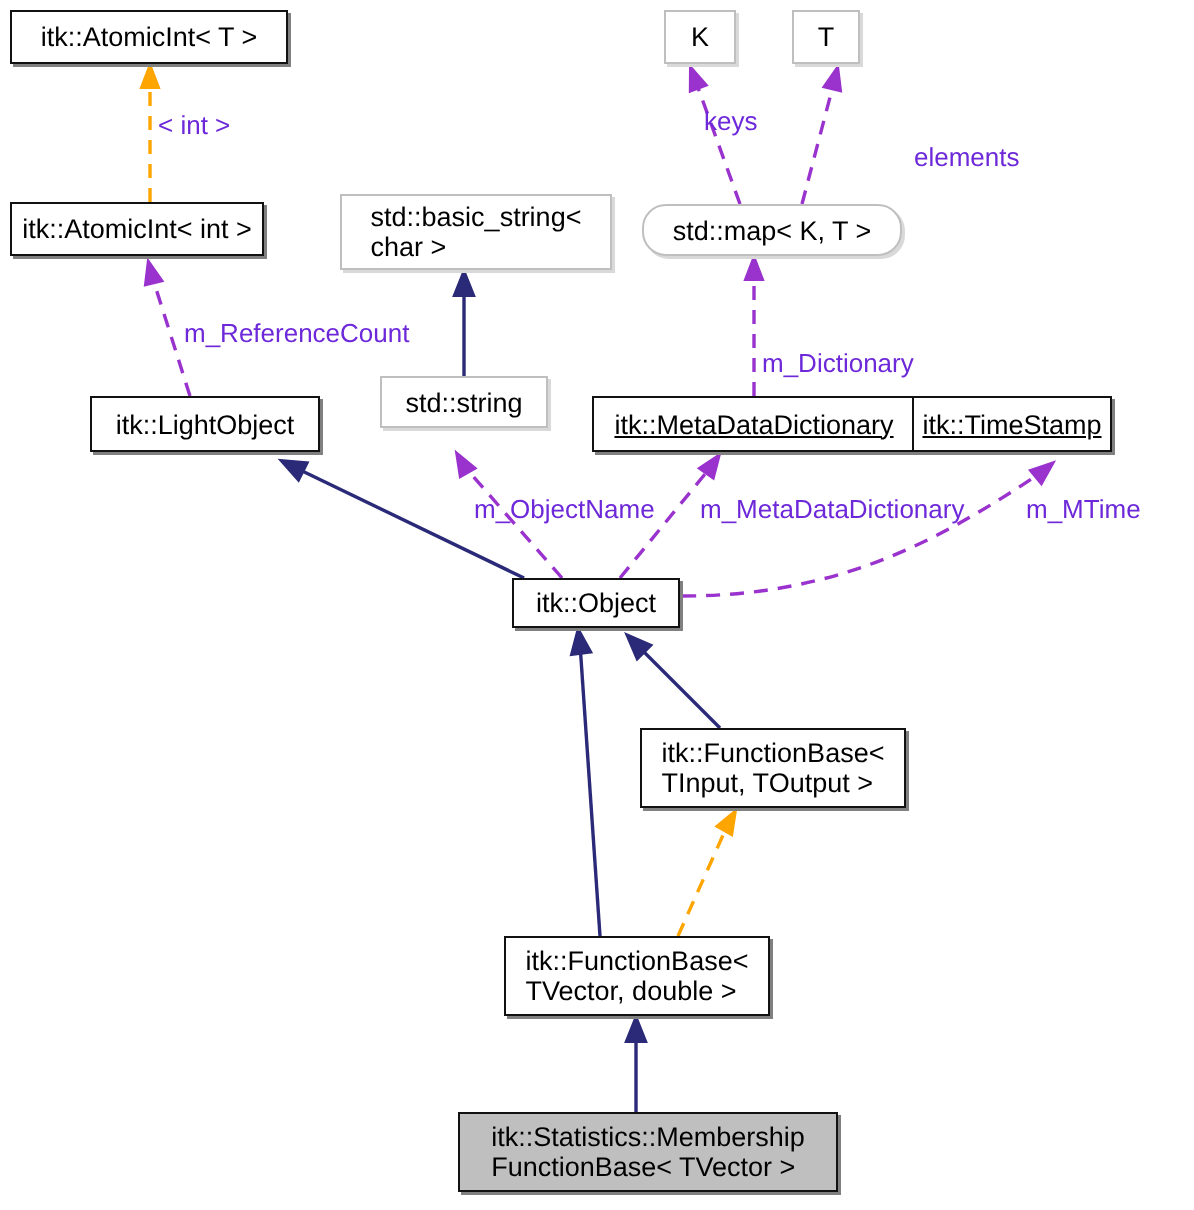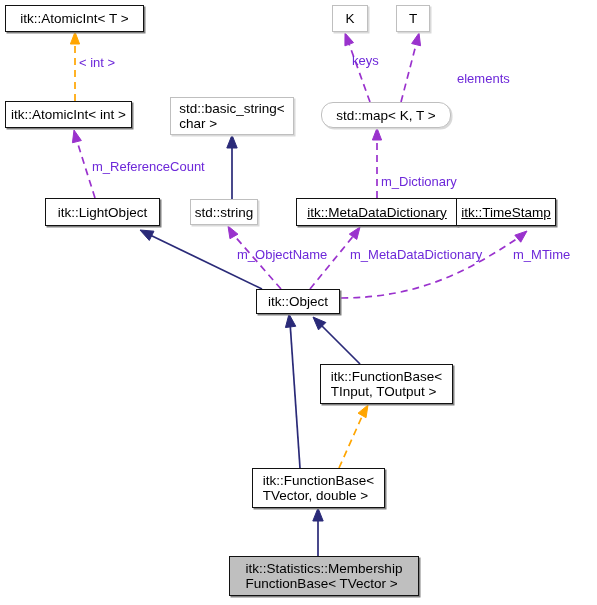--- a/index.html
+++ b/index.html
@@ -101,28 +101,28 @@
     </svg>
 
   <div class="node strong" style="left:5px;  top:5px;   width:139px; height:27px;">itk::AtomicInt&lt; T &gt;</div>
 
   <div class="node weak" style="left:332px; top:5px;   width:36px;  height:27px;">K</div>
 
   <div class="node weak" style="left:396px; top:5px;   width:34px;  height:27px;">T</div>
 
   <div class="node strong" style="left:5px;  top:101px; width:127px; height:27px;">itk::AtomicInt&lt; int &gt;</div>
 
-  <div class="node weak" style="left:170px; top:97px;  width:124px; height:38px;">std::basic_string&lt;
+  <div class="node weak" style="left:170px; top:97px;  width:136px; height:38px;">std::basic_string&lt;
 char &gt;</div>
 
   <div class="node weak" style="left:321px; top:102px; width:130px; height:26px;border-radius:12px;">std::map&lt; K, T &gt;</div>
 
   <div class="node strong" style="left:45px;  top:198px; width:115px; height:28px;">itk::LightObject</div>
 
-  <div class="node weak" style="left:190px; top:199px; width:68px;  height:26px;">std::string</div>
+  <div class="node weak" style="left:190px; top:188px; width:84px;  height:26px;">std::string</div>
 
   <div class="node strong" style="left:296px; top:198px; width:162px; height:28px;text-decoration:underline;">itk::MetaDataDictionary</div>
 
   <div class="node strong" style="left:456px; top:198px; width:100px; height:28px;text-decoration:underline;">itk::TimeStamp</div>
 
   <div class="node strong" style="left:256px; top:289px; width:84px;  height:25px;">itk::Object</div>
 
   <div class="node strong" style="left:320px; top:364px; width:133px; height:40px;">itk::FunctionBase&lt;
 TInput, TOutput &gt;</div>
 

